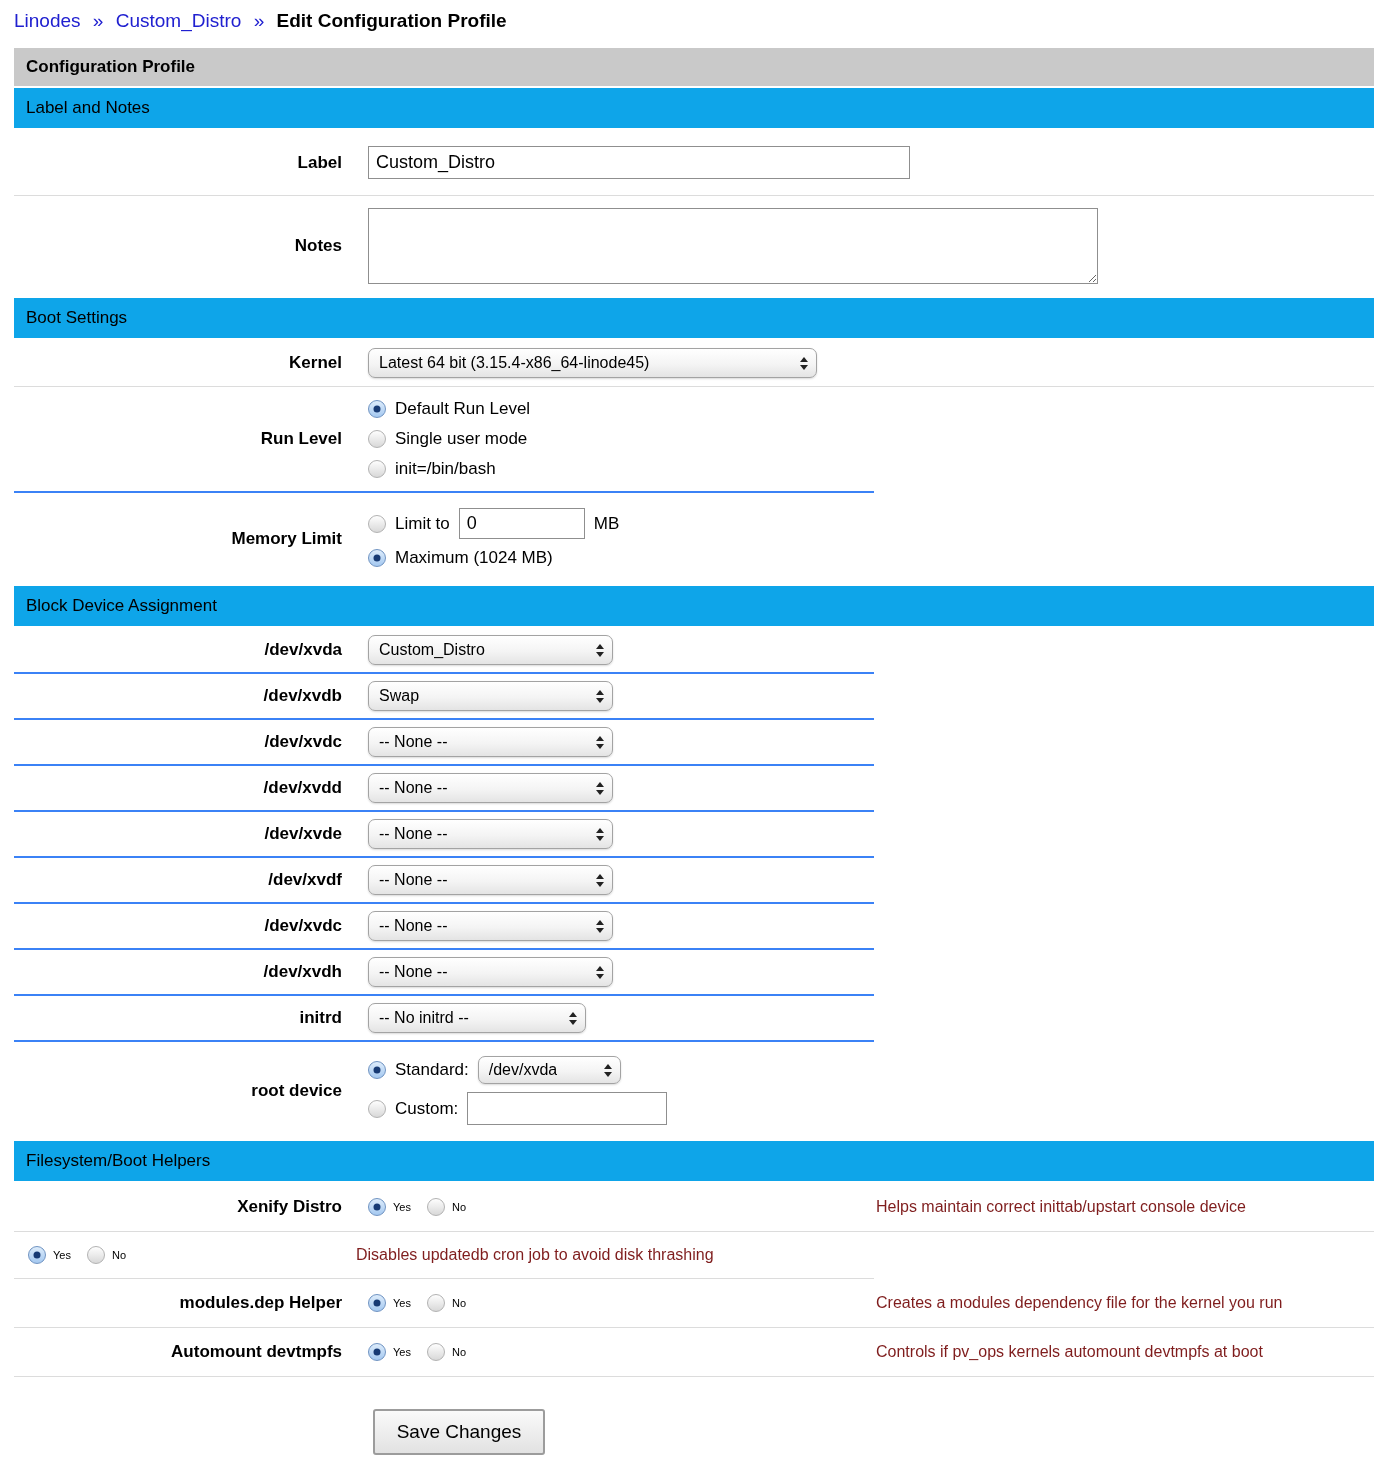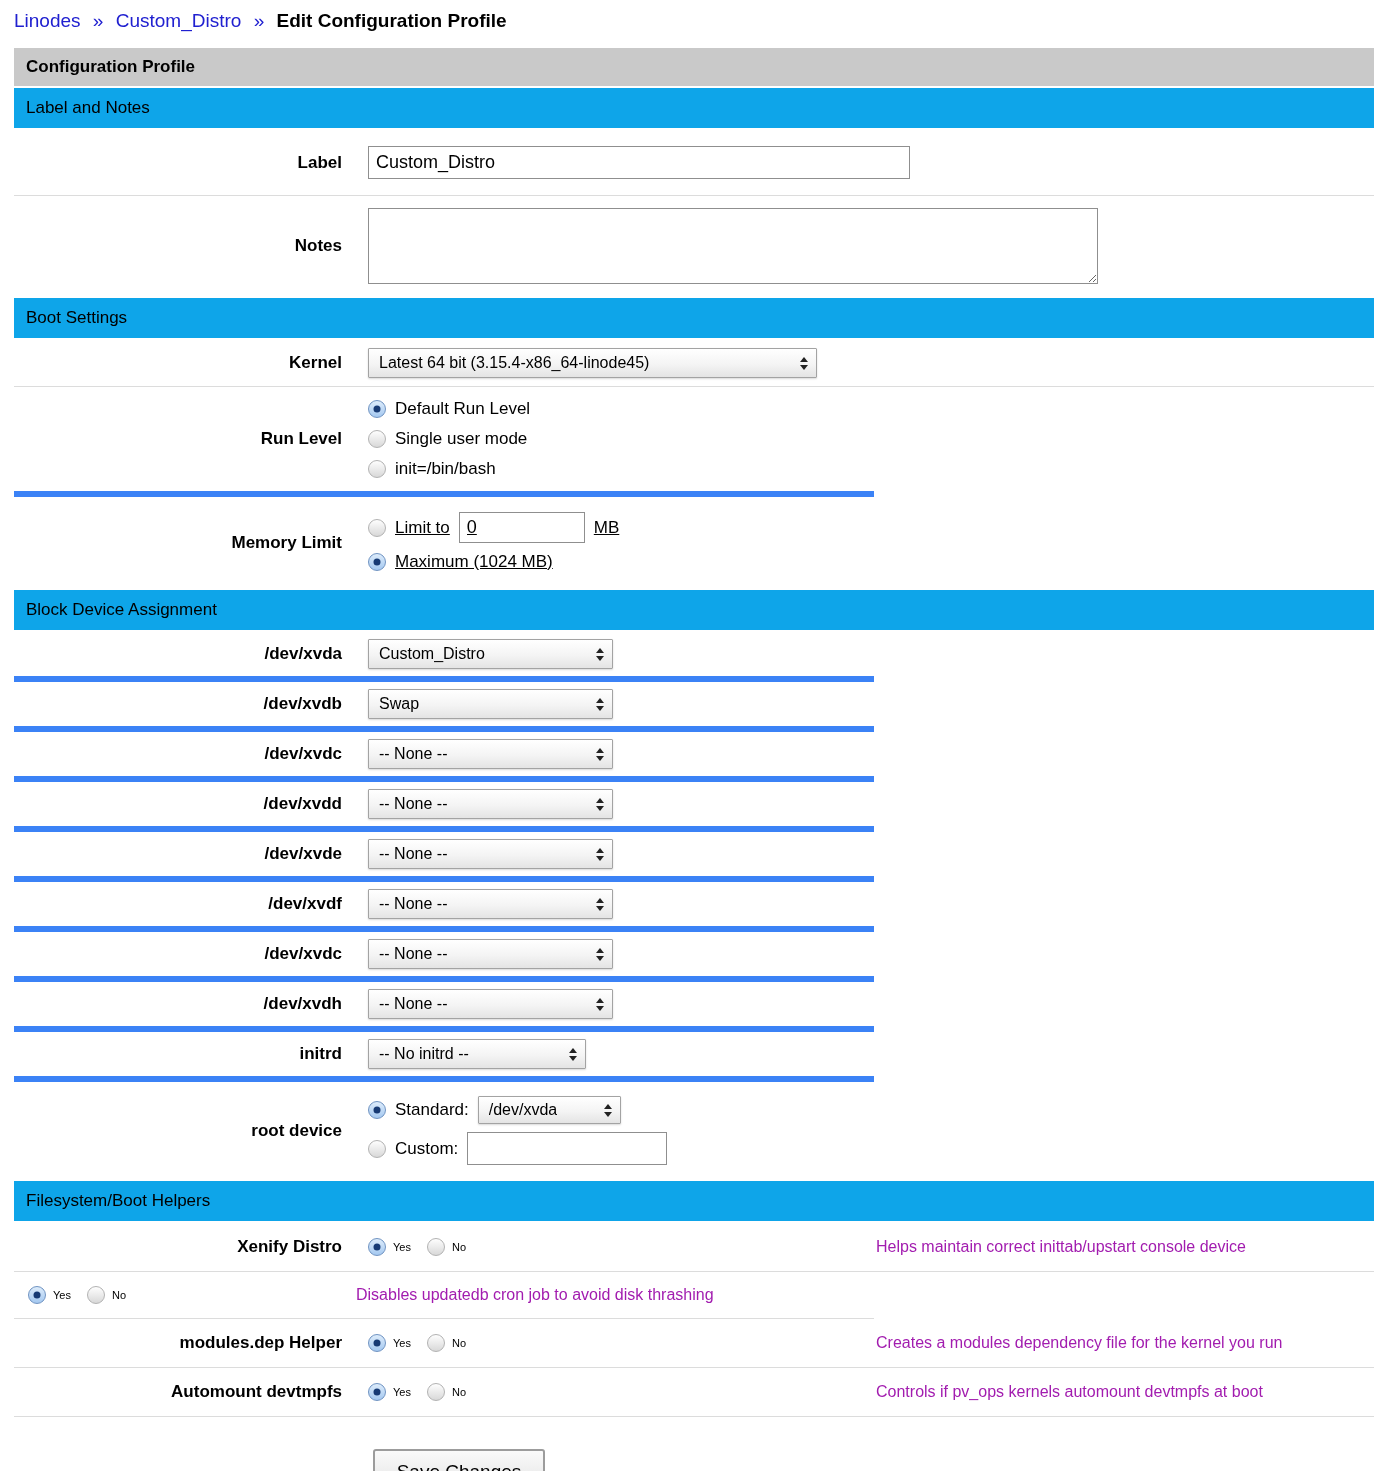--- a/index.html
+++ b/index.html
@@ -34,28 +34,28 @@
   }
 
   
   .row { display: grid; grid-template-columns: 340px 520px 1fr; align-items: stretch; }
   .row .c1 { display: flex; align-items: center; justify-content: flex-end; padding-right: 12px; text-align: right; }
   .row .c2 { display: flex; flex-direction: column; justify-content: center; align-items: flex-start; padding-left: 14px; }
   .row .c3 { display: flex; align-items: center; padding-left: 2px; }
   .field-label { font-weight: bold; font-size: 17px; }
 
   .b-full .c1, .b-full .c2, .b-full .c3 { border-bottom: 1px solid #dcdcdc; }
-  .b-part .c1, .b-part .c2 { border-bottom: 6px solid #3b82f6; }
+  .b-part .c1, .b-part .c2 { border-bottom: 2px solid #3b82f6; }
 
   
   .row-label .c2 { padding-top: 16px; padding-bottom: 16px; }
   .row-notes .c2 { padding-top: 12px; padding-bottom: 12px; }
   .row-kernel .c2 { padding-top: 8px; padding-bottom: 8px; }
   .row-runlevel .c2 { padding-top: 7px; padding-bottom: 7px; }
-  .row-memory .c2 { padding-top: 11px; padding-bottom: 11px; text-decoration: underline; }
+  .row-memory .c2 { padding-top: 11px; padding-bottom: 11px; }
   .device-row .c2 { padding-top: 7px; padding-bottom: 7px; }
   .row-root .c2 { padding-top: 10px; padding-bottom: 10px; }
   .helper-row .c2 { padding-top: 14px; padding-bottom: 14px; }
   .helper-row .c1 { padding-top: 14px; padding-bottom: 14px; }
 
   
   .text-input {
     border: 1px solid #8f8f8f;
     background: #fff;
     font-family: inherit;
@@ -74,21 +74,21 @@
     resize: both;
   }
 
   
   .select {
     display: inline-flex;
     align-items: center;
     justify-content: space-between;
     height: 30px;
     border: 1px solid #a3a3a3;
-    border-radius: 1px;
+    border-radius: 7px;
     background: linear-gradient(180deg, #ffffff 0%, #f4f4f4 55%, #e4e4e4 100%);
     box-shadow: 0 1px 2px rgba(0,0,0,0.15);
     padding: 0 8px 0 10px;
     font-size: 16px;
     cursor: default;
     white-space: nowrap;
   }
   .select .sel-text { overflow: hidden; text-overflow: ellipsis; }
   .arrows { display: flex; flex-direction: column; gap: 3px; margin-left: 10px; flex: none; }
   .arrow-up { width: 0; height: 0; border-left: 4px solid transparent; border-right: 4px solid transparent; border-bottom: 5px solid #222; }
@@ -114,21 +114,21 @@
   .radio.checked::after {
     content: ""; position: absolute; width: 7px; height: 7px; border-radius: 50%;
     background: #173a74; top: 50%; left: 50%; transform: translate(-50%, -50%);
   }
   .inline-ctl { display: flex; align-items: center; gap: 9px; font-size: 17px; margin: 4px 0; }
 
   
   .yn-group { display: flex; align-items: center; gap: 16px; }
   .yn { display: flex; align-items: center; gap: 7px; font-size: 11px; cursor: pointer; }
 
-  .help-text { color: #a21caf; font-size: 16px; }
+  .help-text { color: #7f1d1d; font-size: 16px; }
 
   
   .save-area { margin: 32px 0 22px 373px; }
   .save-btn {
     font-family: inherit;
     font-size: 19px;
     color: #000;
     width: 172px; height: 46px;
     border: 2px solid #9c9c9c;
     border-radius: 3px;

